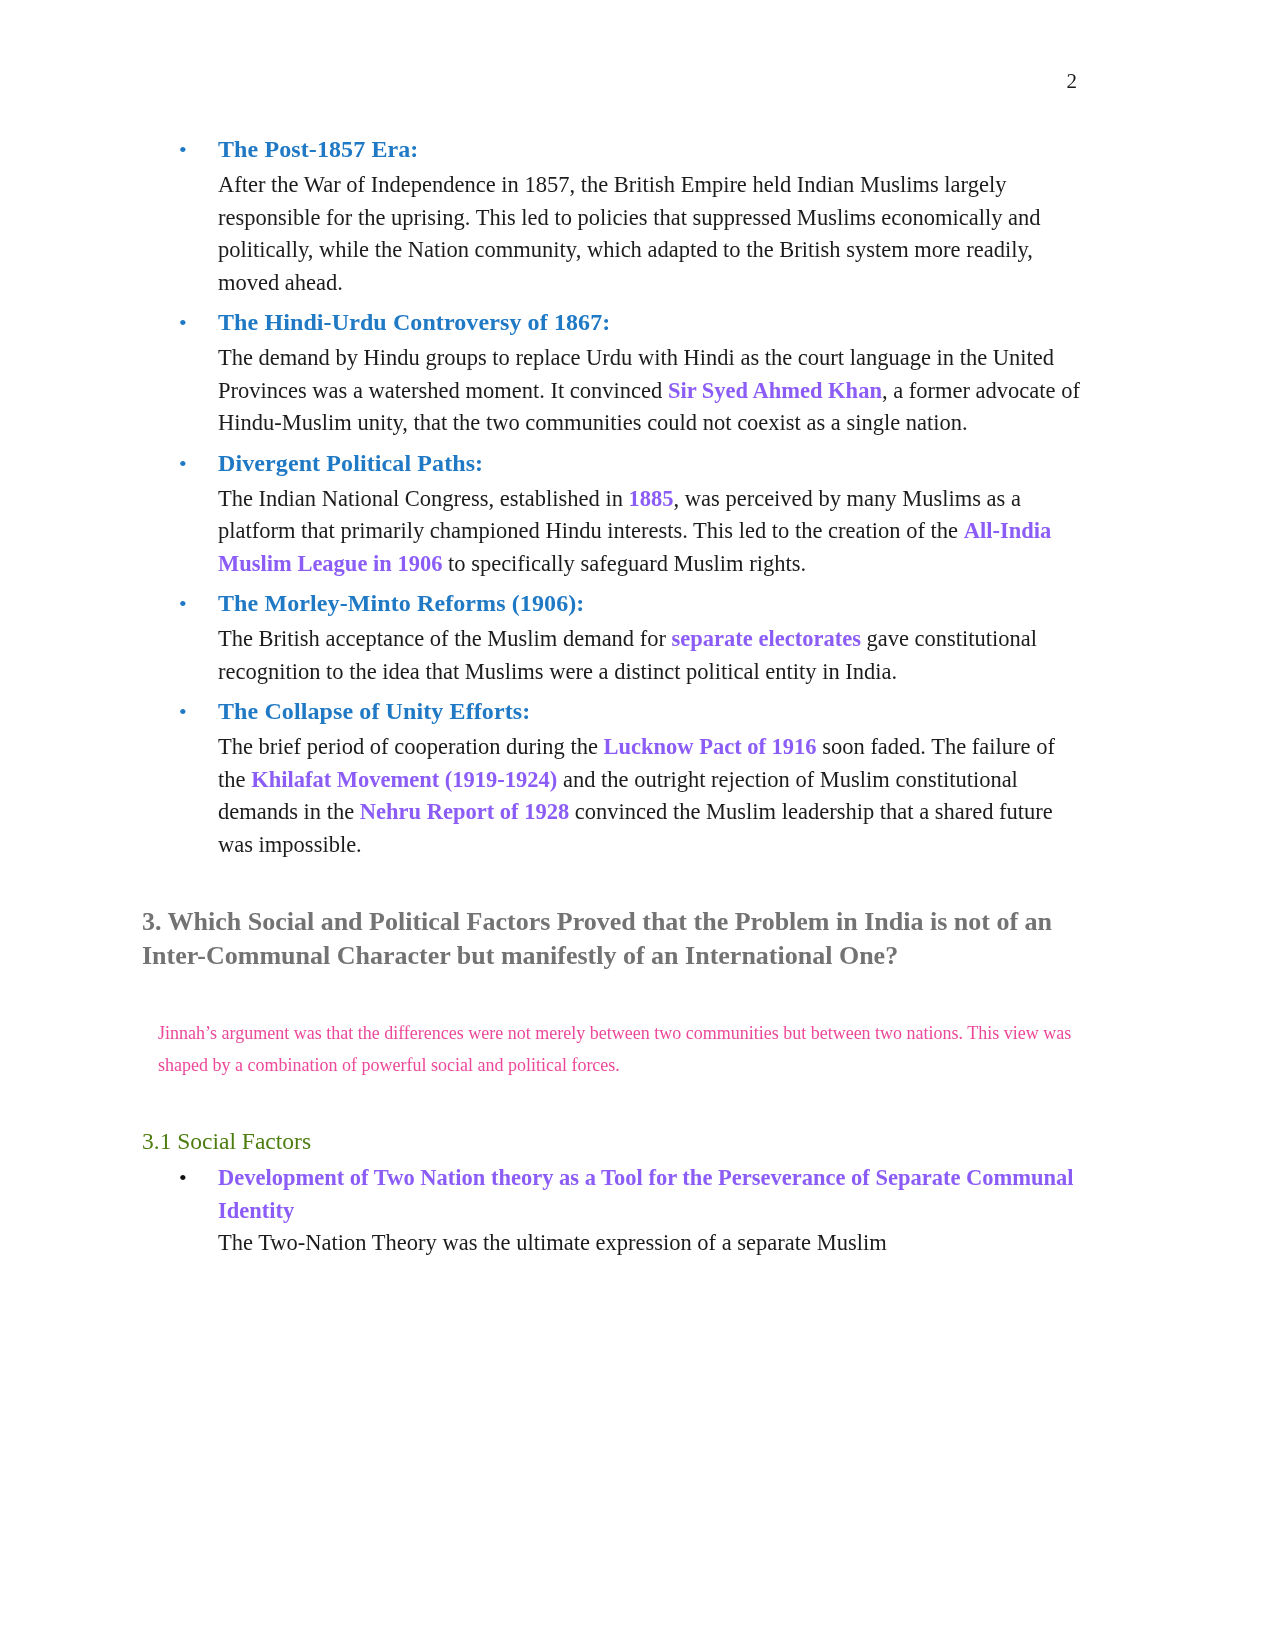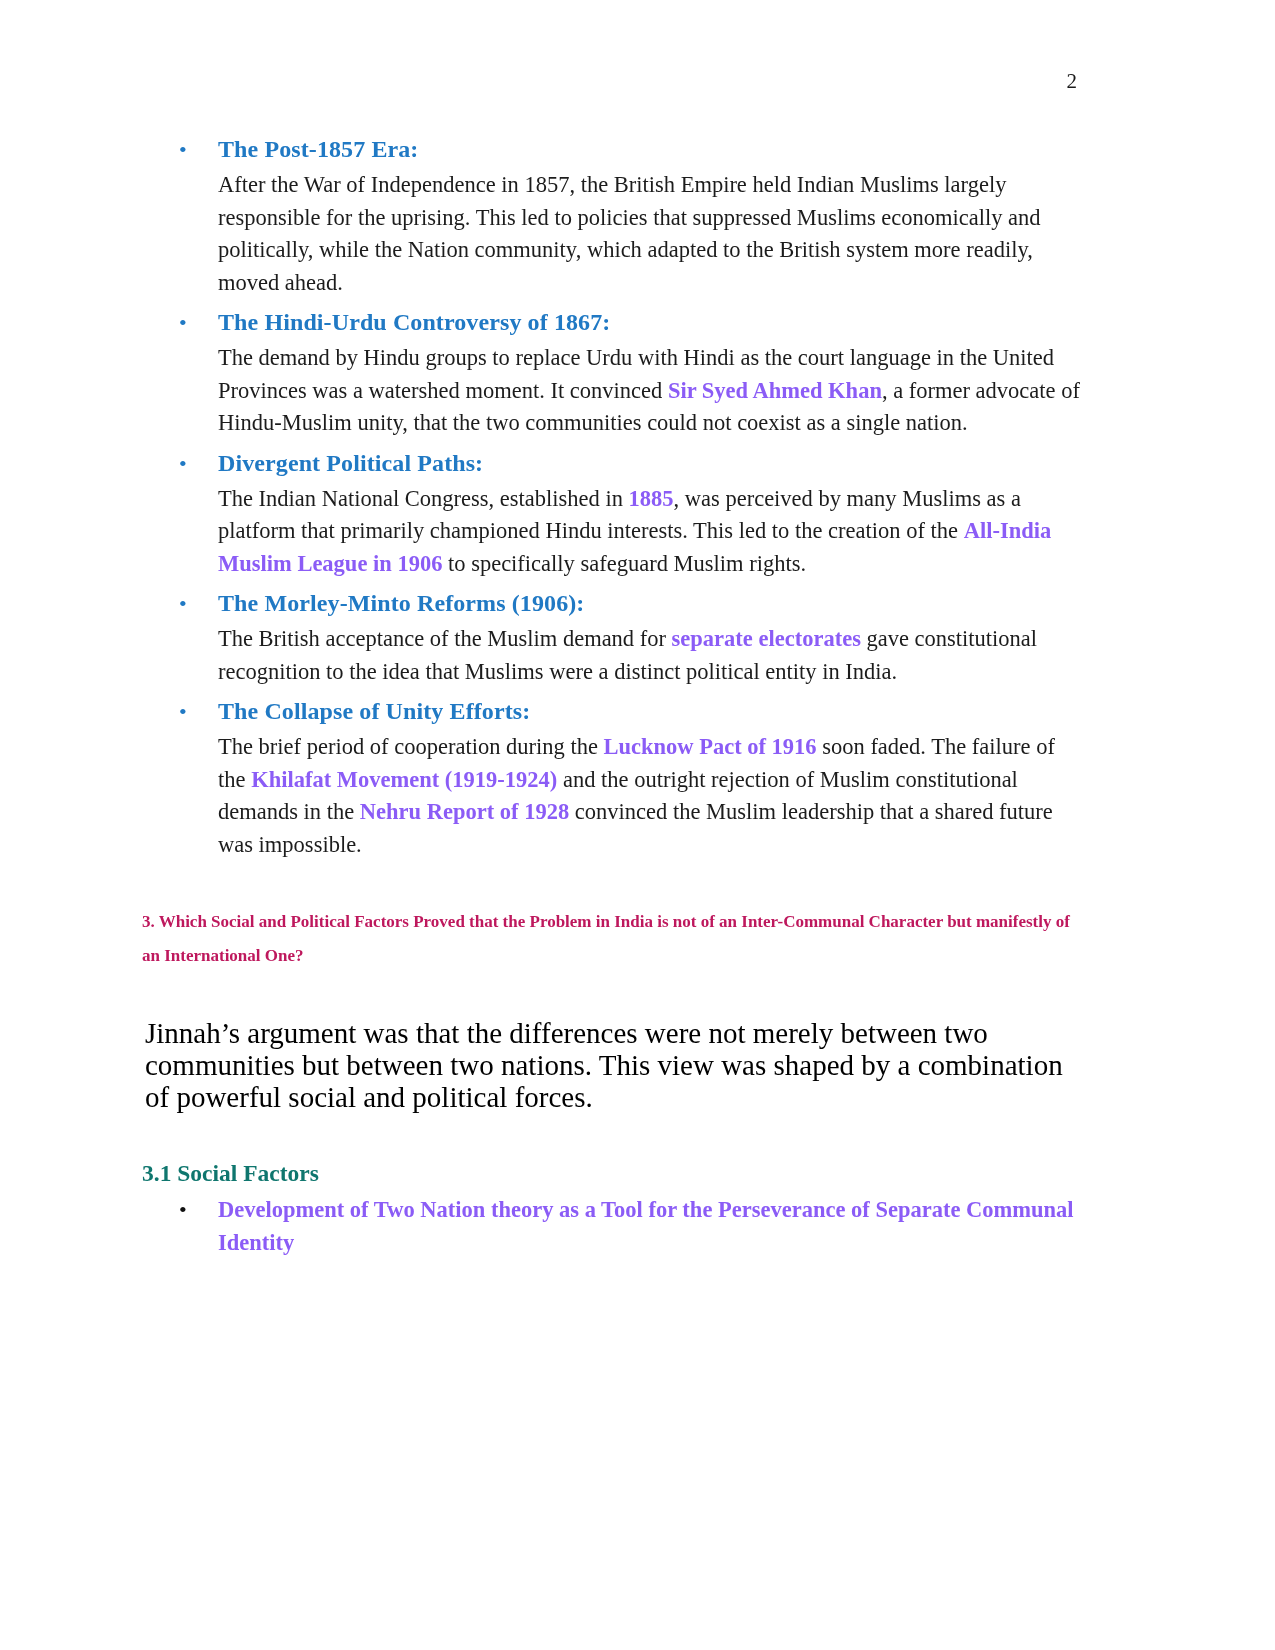--- a/index.html
+++ b/index.html
@@ -72,39 +72,39 @@
   .body-text {
     font-size: 22.5px;
     line-height: 32.5px;
     color: #1c1c1c;
     margin: 0 0 7px 0;
   }
   .body-text b, .body-text strong { font-weight: bold; color: #8b5cf6; }
 
   
   .section-q {
-    font-size: 17px;
+    font-size: 26px;
     line-height: 34px;
     font-weight: bold;
-    color: #be185d;
+    color: #737373;
     margin: 44px 0 0 0;
     width: 938px;
   }
 
   .intro-para {
-    font-size: 29px;
+    font-size: 18px;
     line-height: 32px;
-    color: #000000;
-    margin: 44px 0 0 3px;
+    color: #ec4899;
+    margin: 44px 0 0 16px;
     width: 930px;
   }
 
   .sub-head {
-    color: #0f766e;
-    font-weight: bold;
+    color: #4d7c0f;
+    font-weight: normal;
     font-size: 23.5px;
     line-height: 32px;
     margin: 44px 0 0 0;
   }
 
   ul.black-list {
     list-style: none;
     margin: 4px 0 0 0;
     padding: 0;
   }
@@ -180,17 +180,18 @@
     <div class="section-q">3. Which Social and Political Factors Proved that the Problem in India is not of an Inter-Communal Character but manifestly of an International One?</div>
 
     <div class="intro-para">Jinnah’s argument was that the differences were not merely between two communities but between two nations. This view was shaped by a combination of powerful social and political forces.</div>
 
     <div class="sub-head">3.1 Social Factors</div>
 
     <ul class="black-list">
       <li>
         <span class="bullet">•</span>
         <div class="black-head">Development of Two Nation theory as a Tool for the Perseverance of Separate Communal Identity</div>
+        <div class="tail-text">The Two-Nation Theory was the ultimate expression of a separate Muslim</div>
       </li>
     </ul>
 
   </div>
 </div>
 
 </body></html>

